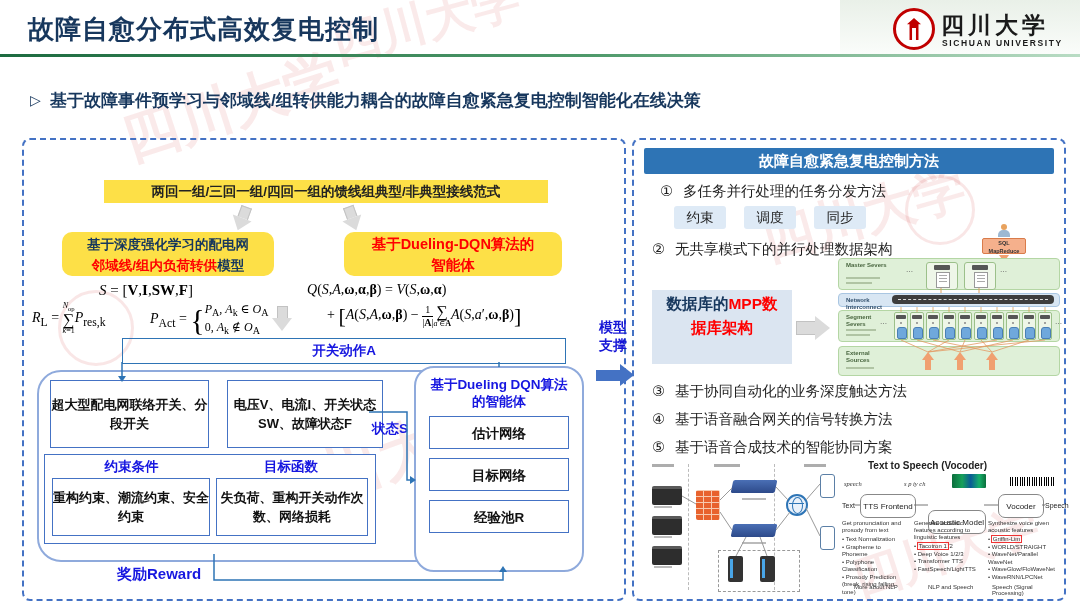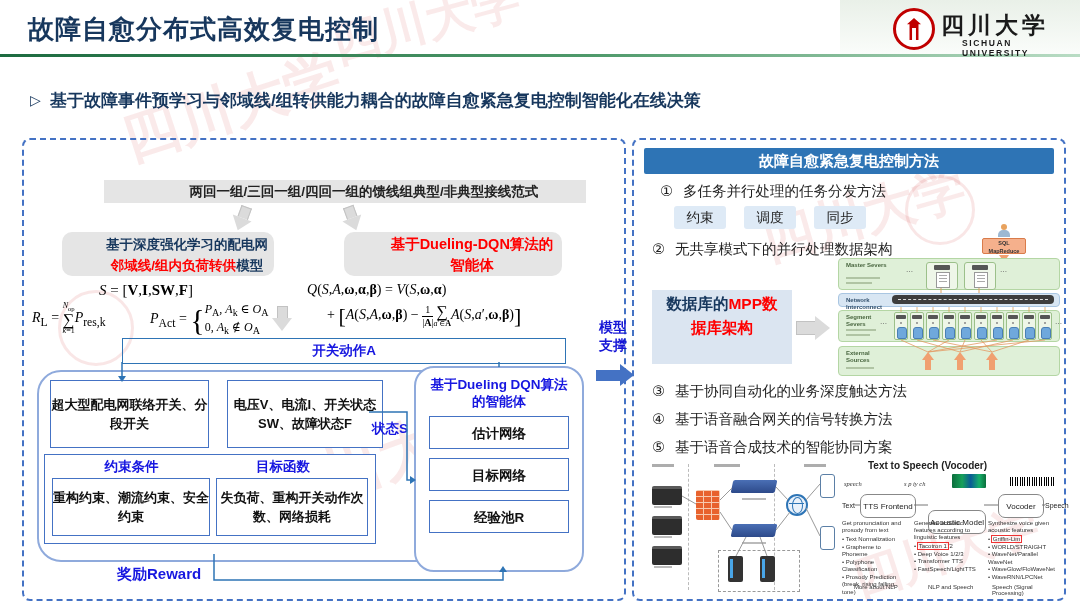--- a/index.html
+++ b/index.html
@@ -16,35 +16,35 @@
   
   .logo-bg{left:840px;top:0;width:240px;height:56px;background:linear-gradient(180deg,#e9f0e8,#fbfdfb);}
   .title{left:28px;top:12px;font-size:26px;font-weight:bold;color:#17375D;letter-spacing:1px;}
   .green-line{left:0;top:54px;width:1080px;height:3px;
       background:linear-gradient(90deg,#1d6b40,#4f9a6b 55%,#b9dcc4);}
   .seal{left:893px;top:8px;width:36px;height:36px;border:3px solid #C00000;border-radius:50%;background:#fff;}
   .seal-core{position:absolute;left:11px;top:7px;width:14px;height:22px;background:#C00000;
       clip-path:polygon(50% 0,100% 28%,82% 28%,82% 100%,64% 100%,64% 45%,36% 45%,36% 100%,18% 100%,18% 28%,0 28%);}
   .logo-cn{left:941px;top:10px;font-family:"DejaVu Serif",serif;font-size:23px;font-weight:bold;
       color:#1a1a1a;letter-spacing:4px;}
-  .logo-en{left:942px;top:38px;font-size:8.5px;font-weight:bold;letter-spacing:1.6px;color:#1a1a1a;margin-left:20px;}
+  .logo-en{left:942px;top:38px;font-size:8.5px;font-weight:bold;letter-spacing:1.6px;color:#1a1a1a;}
 
   
   .bullet-marker{left:30px;top:92px;font-size:14px;color:#17375D;}
   .bullet-text{left:50px;top:89px;font-size:17px;font-weight:bold;color:#17375D;}
 
   
   .panel{position:absolute;border:2px dashed #4472C4;border-radius:8px;background:transparent;}
   .panel-l{left:22px;top:138px;width:600px;height:459px;}
   .panel-r{left:632px;top:138px;width:430px;height:459px;}
   .phdr{position:absolute;background:#2E74B5;color:#fff;font-size:15px;font-weight:bold;
         text-align:center;line-height:26px;height:26px;border-radius:2px;}
 
   
-  .lite{background:#e5e5e5;padding-left:38px;}
+  .lite{background:#fde047;}
   .paradigm{left:80px;top:40px;width:444px;height:23px;font-size:13.5px;font-weight:bold;color:#222;
         text-align:center;line-height:23px;}
   .soft{border-radius:10px;text-align:center;font-weight:bold;}
   .model-box{left:38px;top:92px;width:212px;height:44px;font-size:13.5px;line-height:21px;color:#17375D;padding-top:2px;box-sizing:border-box;}
   .agent-box{left:320px;top:92px;width:218px;height:44px;font-size:14.5px;line-height:21px;color:#FF0000;padding-top:2px;box-sizing:border-box;}
   .formula{position:absolute;font-family:"Liberation Serif","DejaVu Serif",serif;font-size:14px;color:#000;white-space:nowrap;}
   .stk{display:inline-flex;flex-direction:column;align-items:center;vertical-align:middle;line-height:1;}
   .stk .st,.stk .sb{font-size:8px;}
   .stk .sm{font-size:16px;line-height:0.95;}
   .brc{font-size:30px;font-weight:400;vertical-align:middle;}
@@ -230,21 +230,21 @@
     <div class="wbox" style="left:26px;top:240px;width:157px;height:66px;">
         <span>超大型配电网联络开关、分段开关</span>
       </div>
     <div class="wbox" style="left:191px;top:240px;width:154px;height:66px;margin-left:12px;">
         <span>电压V、电流I、开关状态SW、故障状态F</span>
       </div>
     <div class="blue-lbl" style="left:348px;top:280px;font-size:13.5px;">状态S</div>
 
     <div class="abs sub-container"></div>
     <div class="blue-lbl" style="left:30px;top:318px;width:155px;text-align:center;font-size:13.5px;">约束条件</div>
-    <div class="blue-lbl" style="left:184px;top:318px;width:150px;text-align:center;font-size:13.5px;">目标函数</div>
+    <div class="blue-lbl" style="left:192px;top:318px;width:150px;text-align:center;font-size:13.5px;">目标函数</div>
     <div class="wbox" style="left:28px;top:338px;width:156px;height:56px;">
         <span>重构约束、潮流约束、安全约束</span>
       </div>
     <div class="wbox" style="left:192px;top:338px;width:150px;height:56px;">
         <span>失负荷、重构开关动作次数、网络损耗</span>
       </div>
 
     <div class="blue-lbl" style="left:93px;top:425px;font-size:15px;">奖励Reward</div>
 
     <div class="abs dqn-box">

